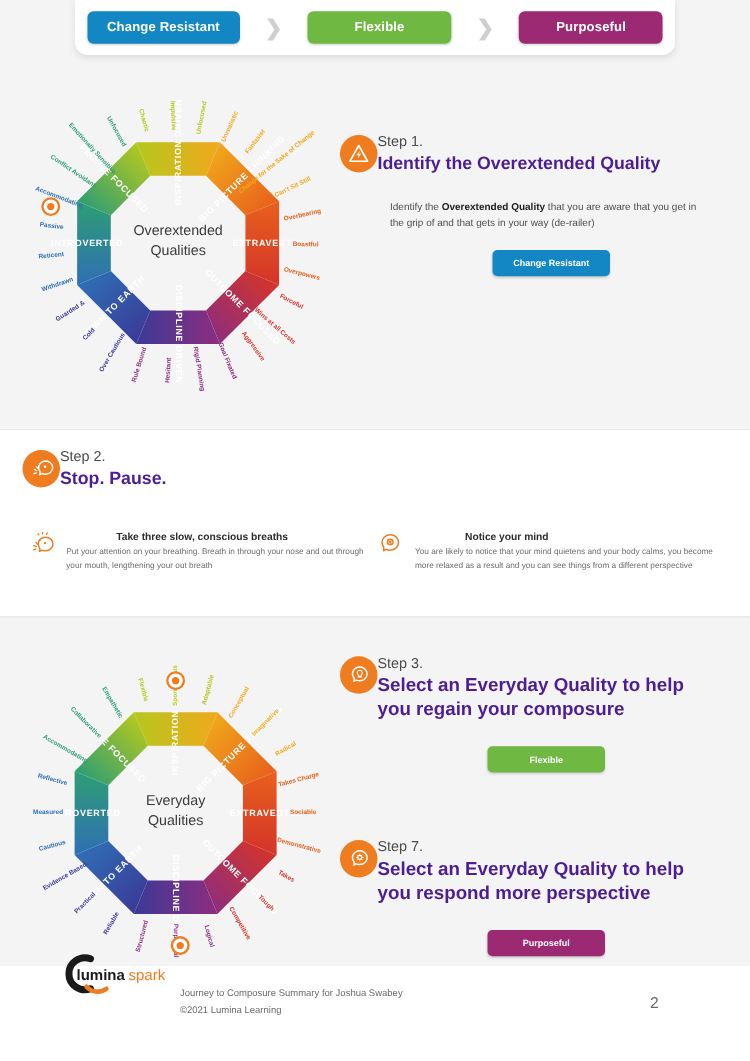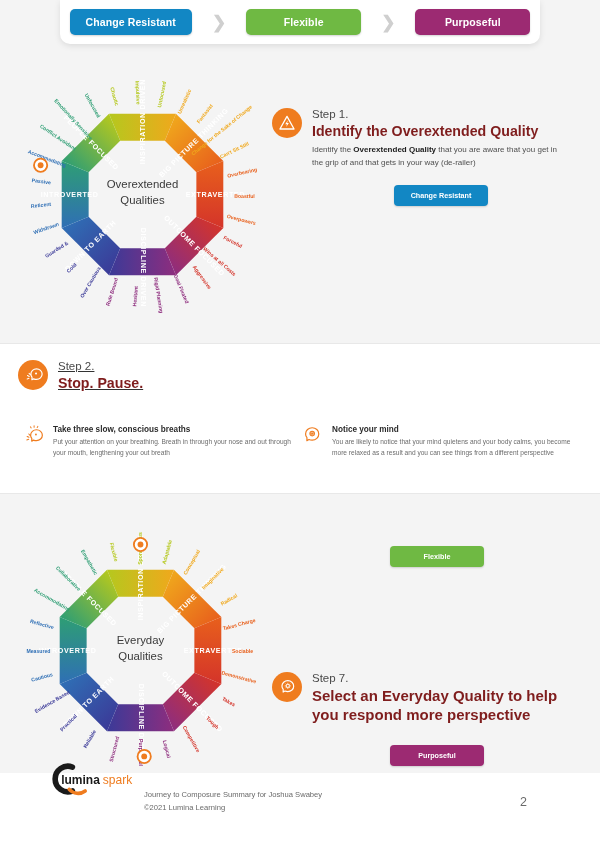--- a/index.html
+++ b/index.html
@@ -42,45 +42,45 @@
   
   .mandala { position: absolute; }
   .mandala svg { display:block; }
 
   .qlabel { font-family:"Liberation Sans",sans-serif; fill:#fff; font-size:5.4px; font-weight:bold; letter-spacing:.45px; }
   .tlabel { font-family:"Liberation Sans",sans-serif; font-size:3.9px; font-weight:bold; }
   .ctr-text { font-family:"Liberation Sans",sans-serif; fill:#3a3a3a; font-size:8.6px; }
 
   
   .step { position: absolute; }
-  .step-head { display:flex; align-items:flex-start; gap:10px; }
+  .step-head { display:flex; align-items:flex-start; gap:0; }
   .icon-circle {
     width: 30px; height: 30px; border-radius: 50%;
     background: #ef7c1f; flex: none;
     display:flex; align-items:center; justify-content:center;
   }
   .step-num { font-size: 11.5px; color:#4a4a4a; margin-bottom: 2px; }
-  .step-title { font-size: 14.2px; font-weight: bold; color:#7f1d1d; line-height:1.28; }
+  .step-title { font-size: 14.2px; font-weight: bold; color:#4c1d95; line-height:1.28; }
   .step-title.lg { font-size: 15px; }
-  .step-body { font-size: 8px; color:#4f4f4f; line-height:1.55; margin-top:4px; }
+  .step-body { font-size: 8px; color:#4f4f4f; line-height:1.55; margin-top:20px; }
   .step-body b { color:#1c1c1c; }
   .inline-note { font-size: 8.3px; color:#555; }
 
   .cta-wrap { text-align:center; }
   .cta {
     display:inline-block; border:none; border-radius:4px; color:#fff;
     font-size:7.2px; font-weight:bold; padding:6px 0; width:94px;
     text-align:center; cursor:pointer; font-family:"Liberation Sans",sans-serif;
     box-shadow: 0 1px 2px rgba(0,0,0,.16);
   }
 
   
   .tip { position:absolute; display:flex; gap:9px; align-items:flex-start; width:275px; }
   .tip-ico { width:22px; height:22px; flex:none; }
-  .tip-title { font-size:8.2px; font-weight:bold; color:#2b2b2b; margin-bottom:3px; }
+  .tip-title { font-size:8.2px; font-weight:bold; color:#2b2b2b; margin-bottom:3px;margin-left:40px; }
   .tip-text { font-size:6.6px; color:#6c6c6c; line-height:1.6; }
 
   
   .footer-logo { position:absolute; left:42px; top:762px; width:96px; height:34px; }
   .footer-txt { position:absolute; left:144px; top:789px; font-size:7.6px; color:#6a6a6a; line-height:1.65; }
   .page-num { position:absolute; left:520px; top:795px; font-size:12.5px; color:#6a6a6a; }
 
   .sep { position:absolute; left:0; width:600px; height:1px; background:#e8e8e8; }
 </style>
 </head>
@@ -248,21 +248,21 @@
 
   <div class="step" style="left:18px; top:360px; width:560px;">
     <div class="step-head">
       <div class="icon-circle">
         <svg width="19" height="19" viewBox="0 0 24 24">
           <path d="M15.8 3.6c-3.9 0-7.1 2.9-7.1 6.6 0 1.5.5 2.9 1.4 4l-.1 3.2 2.2-1.2c1 .4 2.3.7 3.6.7 3.9 0 7.1-3 7.1-6.7s-3.2-6.6-7.1-6.6z" fill="none" stroke="#fff" stroke-width="1.5" stroke-linejoin="round"></path>
           <circle cx="15.2" cy="9.4" r="1.3" fill="#fff"></circle>
           <path d="M6.6 13.2 4.4 12.1 M6.3 15.6 4.0 16.4 M8.0 11.0 6.4 9.2" stroke="#fff" stroke-width="1.3" stroke-linecap="round" fill="none"></path>
         </svg>
       </div>
-      <div style="display:flex; align-items:flex-end; gap:14px;text-decoration:underline;">
+      <div style="display:flex; align-items:flex-end; gap:14px;">
         <div>
           <div class="step-num">Step 2.</div>
           <div class="step-title">Stop. Pause.</div>
         </div>
       </div>
     </div>
   </div>
 
   <div class="tip" style="left:22px; top:425px;">
     <div class="tip-ico">
@@ -410,20 +410,33 @@
           <circle cx="100" cy="20" r="2.2" fill="#ef7c1f"></circle>
         </g>
         <g>
           <circle cx="102.79195973620008" cy="179.95126616152766" r="5" fill="#fff" stroke="#ef7c1f" stroke-width="1.4"></circle>
           <circle cx="102.79195973620008" cy="179.95126616152766" r="2.2" fill="#ef7c1f"></circle>
         </g>
       </svg>
   </div>
 
   <div class="step" style="left:272px; top:525px; width:310px;">
+    <div class="step-head">
+      <div class="icon-circle">
+        <svg width="19" height="19" viewBox="0 0 24 24">
+          <path d="M12.4 3.4c-4.1 0-7.4 3.0-7.4 6.8 0 1.6.6 3.1 1.6 4.2l-.1 3.4 2.3-1.3c1.0.5 2.3.7 3.6.7 4.1 0 7.4-3.1 7.4-6.9s-3.3-6.9-7.4-6.9z" fill="none" stroke="#fff" stroke-width="1.5" stroke-linejoin="round"></path>
+          <path d="M12.4 6.6a2.6 2.6 0 0 0-1.5 4.7v1.3h3v-1.3a2.6 2.6 0 0 0-1.5-4.7z" fill="none" stroke="#fff" stroke-width="1.1"></path>
+          <path d="M11.0 13.4h2.8" stroke="#fff" stroke-width="1.1" stroke-linecap="round"></path>
+        </svg>
+      </div>
+      <div>
+        <div class="step-num">Step 3.</div>
+        <div class="step-title lg" style="width:250px;">Select an Everyday Quality to help you regain your composure</div>
+      </div>
+    </div>
     <div class="cta-wrap" style="margin-left:40px; width:250px; margin-top:20px;">
       <button class="cta" id="cta3" style="background: rgb(111, 185, 67);">Flexible</button>
     </div>
   </div>
 
   <div class="step" style="left:272px; top:672px; width:310px;">
     <div class="step-head">
       <div class="icon-circle">
         <svg width="19" height="19" viewBox="0 0 24 24">
           <path d="M12.4 3.4c-4.1 0-7.4 3.0-7.4 6.8 0 1.6.6 3.1 1.6 4.2l-.1 3.4 2.3-1.3c1.0.5 2.3.7 3.6.7 4.1 0 7.4-3.1 7.4-6.9s-3.3-6.9-7.4-6.9z" fill="none" stroke="#fff" stroke-width="1.5" stroke-linejoin="round"></path>

